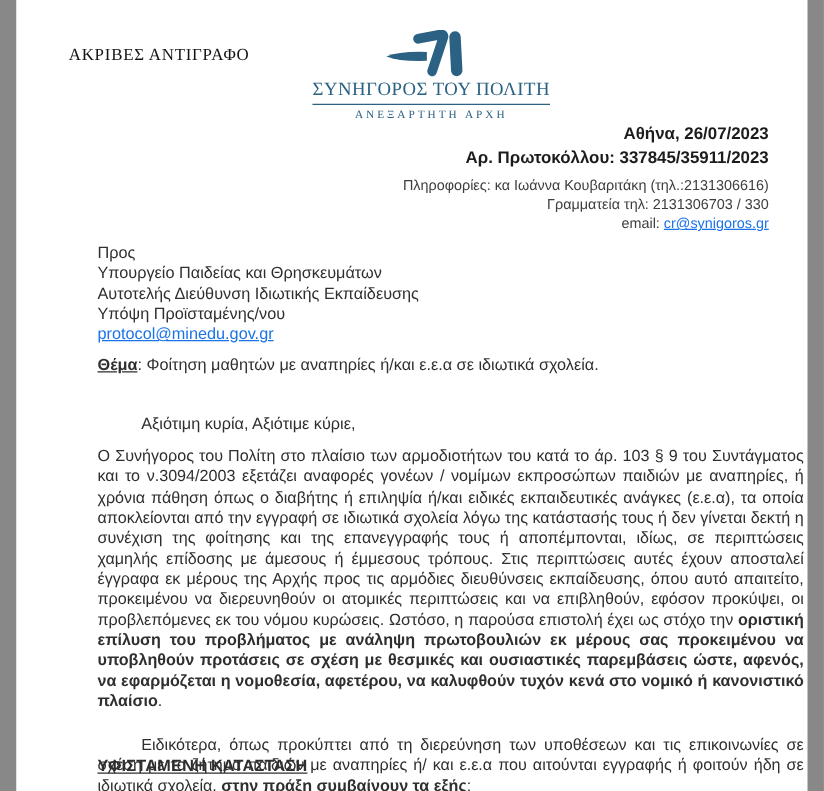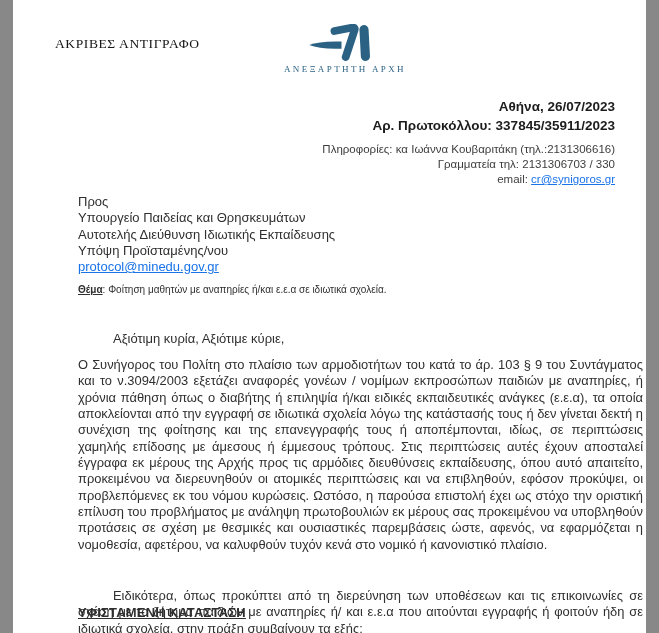--- a/index.html
+++ b/index.html
@@ -52,33 +52,33 @@
   }
   a.link{color:#1a73e8;text-decoration:underline;cursor:pointer;text-align:right;}
   
   .recipient{
     position:absolute;left:65px;top:194px;
     font-size:13px;line-height:16.3px;
   }
   
   .subject{
     position:absolute;left:65px;top:284px;
-    font-size:10px;width:564px;
+    font-size:13px;width:564px;
   }
   .subject .lbl{font-weight:bold;text-decoration:underline;}
   
   .salutation{
     position:absolute;left:100px;top:331px;font-size:13px;text-align:right;
   }
   
   .para1{
     position:absolute;left:65px;top:357px;width:565px;
     font-size:12.9px;line-height:16.35px;text-align:justify;
   }
-  .b{font-weight:normal;}
+  .b{font-weight:bold;}
   
   .secheading{
     position:absolute;left:65px;top:562px;
     font-size:13px;font-weight:bold;text-decoration:underline;
     letter-spacing:.2px;
     margin-top:43px;
   }
   
   .para2{
     position:absolute;left:65px;top:588px;width:565px;
@@ -95,20 +95,21 @@
 
   <div class="logo">
     <svg class="logo-mark" viewBox="0 0 104 54" xmlns="http://www.w3.org/2000/svg" aria-hidden="true">
 
       <path d="M1 30 Q16 24 47 25 L47 35 Q16 36 1 30 Z" fill="#2b6283"></path>
 
       <path d="M37 10 L63 5 Q67 5 65.5 9 L53 47" fill="none" stroke="#2b6283" stroke-width="11" stroke-linecap="round" stroke-linejoin="round"></path>
 
       <path d="M79 8 L81 46" fill="none" stroke="#2b6283" stroke-width="13" stroke-linecap="round"></path>
     </svg>
+    <span class="logo-title">ΣΥΝΗΓΟΡΟΣ ΤΟΥ ΠΟΛΙΤΗ</span>
     <div class="logo-sub">ΑΝΕΞΑΡΤΗΤΗ ΑΡΧΗ</div>
   </div>
 
   <div class="dateblock">
     <div>Αθήνα, 26/07/2023</div>
     <div>Αρ. Πρωτοκόλλου: 337845/35911/2023</div>
   </div>
 
   <div class="contactblock">
     <div>Πληροφορίες: κα Ιωάννα Κουβαριτάκη (τηλ.:2131306616)</div>

